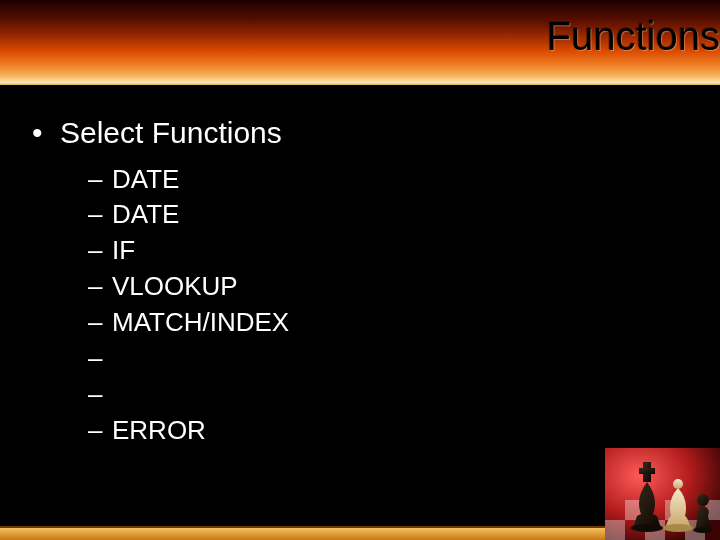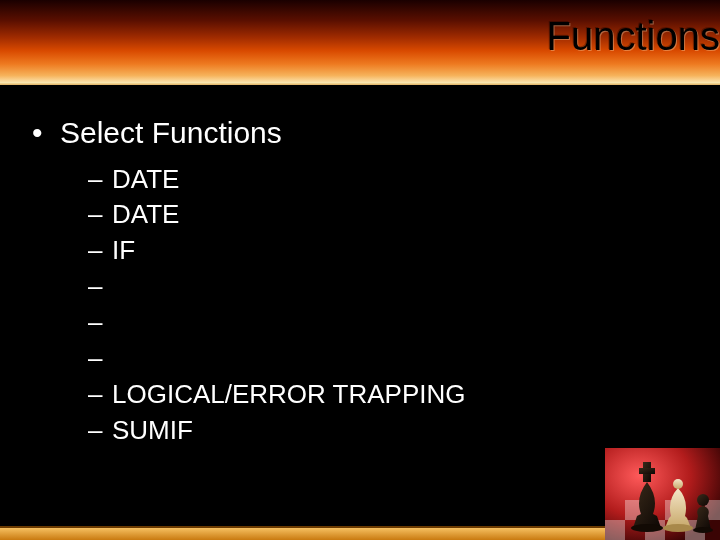--- a/index.html
+++ b/index.html
@@ -140,34 +140,35 @@
       <div class="l2">
         <span class="dash">–</span>
         <span>DATE</span>
       </div>
       <div class="l2">
         <span class="dash">–</span>
         <span>IF</span>
       </div>
       <div class="l2">
         <span class="dash">–</span>
-      </div>
-      <div class="l2">
-        <span class="dash">–</span>
-      </div>
-      <div class="l2">
-        <span class="dash">–</span>
-      </div>
-      <div class="l2">
-        <span class="dash">–</span>
-        <span>LOGICAL/ERROR TRAPPING</span>
-      </div>
-      <div class="l2">
-        <span class="dash">–</span>
-        <span>SUMIF</span>
+        <span>VLOOKUP</span>
+      </div>
+      <div class="l2">
+        <span class="dash">–</span>
+        <span>MATCH/INDEX</span>
+      </div>
+      <div class="l2">
+        <span class="dash">–</span>
+      </div>
+      <div class="l2">
+        <span class="dash">–</span>
+      </div>
+      <div class="l2">
+        <span class="dash">–</span>
+        <span>ERROR</span>
       </div>
     </div>
   </div>
 
   <div class="bottom-line"></div>
   <div class="bottom-band"></div>
 
   <svg class="corner-img" viewBox="0 0 115 92" preserveAspectRatio="xMidYMid slice">
     <defs>
       <radialGradient id="bg" cx="30%" cy="30%" r="80%">

